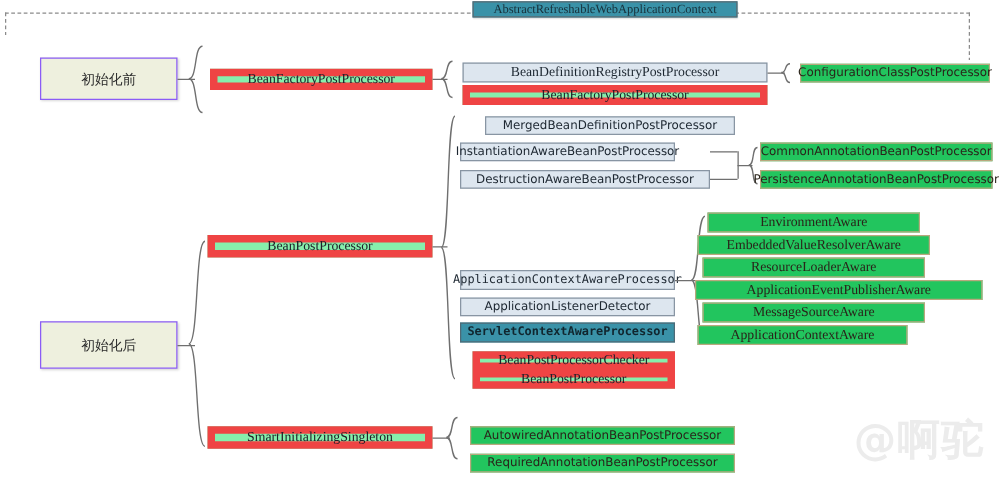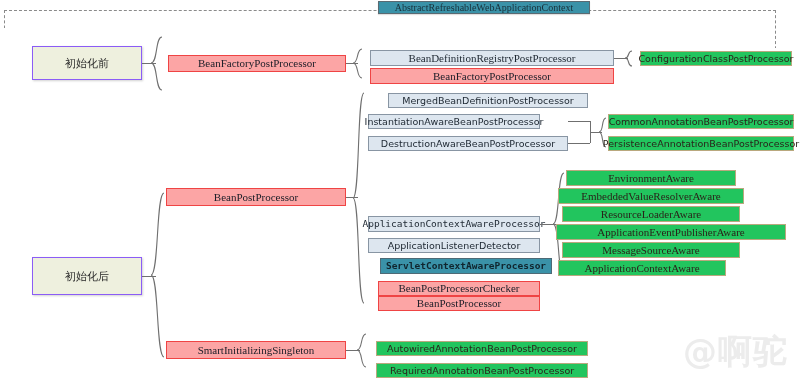--- a/index.html
+++ b/index.html
@@ -56,22 +56,22 @@
     background:#eef0de;
     border:1px solid #8b5cf6;
     color:#2a2a2a;
     font-family:"DejaVu Sans", sans-serif;
     font-size:11px;
     box-shadow:1px 1px 2px rgba(0,0,0,.18);
   }
 
   
   .n-lav{
-    background:#fca5a5;
-    border:1px solid #ef4444;
+    background:#86efac;
+    border:6px solid #ef4444;
     color:#20202a;
     font-size:11px;
   }
   
   .n-blue{
     background:#dde6ef;
     border:1px solid #8895a3;
     color:#1c2630;
     font-size:11px;
   }
@@ -174,21 +174,21 @@
   <div class="ln ln-h" style="left:590px;top:132px;width:12px;"></div>
   <svg class="brace" style="left:598px;top:117px;" width="10" height="32">
     <path d="M8,1 C3,1 6,15 1,15 C6,15 3,30 8,30"></path>
   </svg>
 
   <div class="node n-cream n-sans" style="left:608px;top:114px;width:186px;height:15px;">CommonAnnotationBeanPostProcessor</div>
   <div class="node n-cream n-sans" style="left:608px;top:136px;width:186px;height:15px;">PersistenceAnnotationBeanPostProcessor</div>
 
   <div class="node n-blue n-mono" style="left:368px;top:216px;width:172px;height:16px;">ApplicationContextAwareProcessor</div>
   <div class="node n-blue n-sans" style="left:368px;top:238px;width:172px;height:15px;">ApplicationListenerDetector</div>
-  <div class="node n-hl n-mono" style="left:368px;top:258px;width:172px;height:16px;margin-left:12px;">ServletContextAwareProcessor</div>
+  <div class="node n-hl n-mono" style="left:368px;top:258px;width:172px;height:16px;">ServletContextAwareProcessor</div>
   <div class="node n-lav n-serif" style="left:378px;top:281px;width:162px;height:15px;">BeanPostProcessorChecker</div>
   <div class="node n-lav n-serif" style="left:378px;top:296px;width:162px;height:15px;">BeanPostProcessor</div>
 
   <div class="ln ln-h" style="left:540px;top:224px;width:18px;"></div>
   <svg class="brace" style="left:552px;top:172px;" width="14" height="106">
     <path d="M12,1 C5,1 8,52 1,52 C8,52 5,103 12,103"></path>
   </svg>
 
   <div class="node n-cream n-serif" style="left:566px;top:170px;width:170px;height:16px;">EnvironmentAware</div>
   <div class="node n-cream n-serif" style="left:558px;top:188px;width:186px;height:16px;">EmbeddedValueResolverAware</div>

